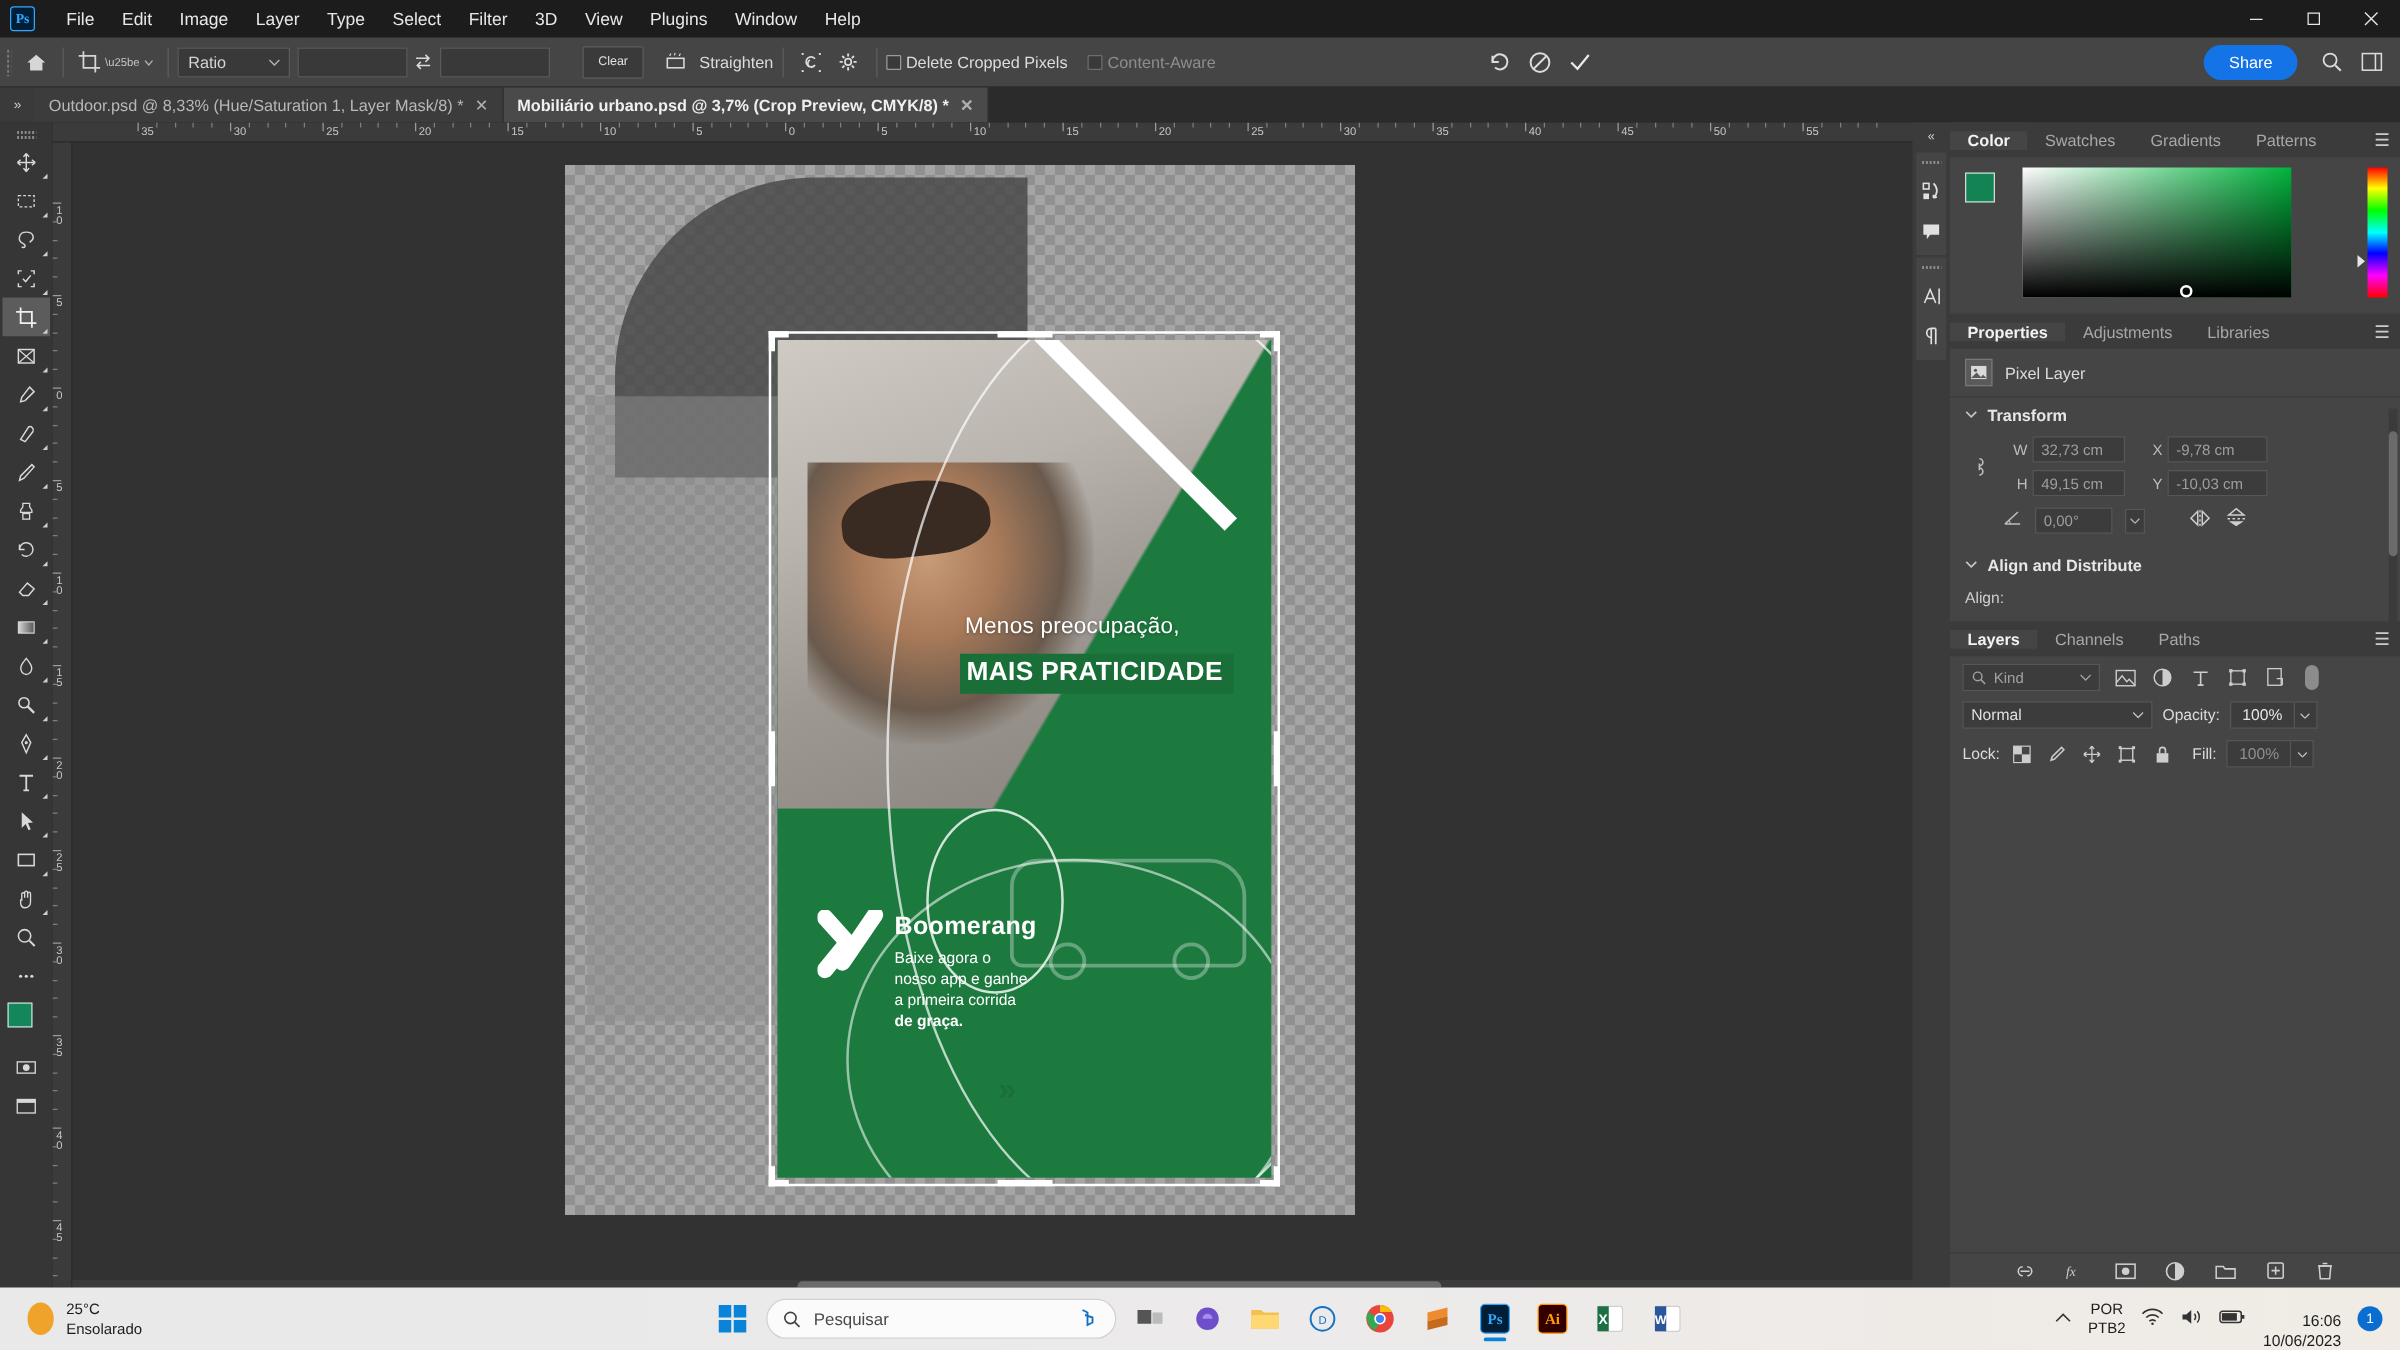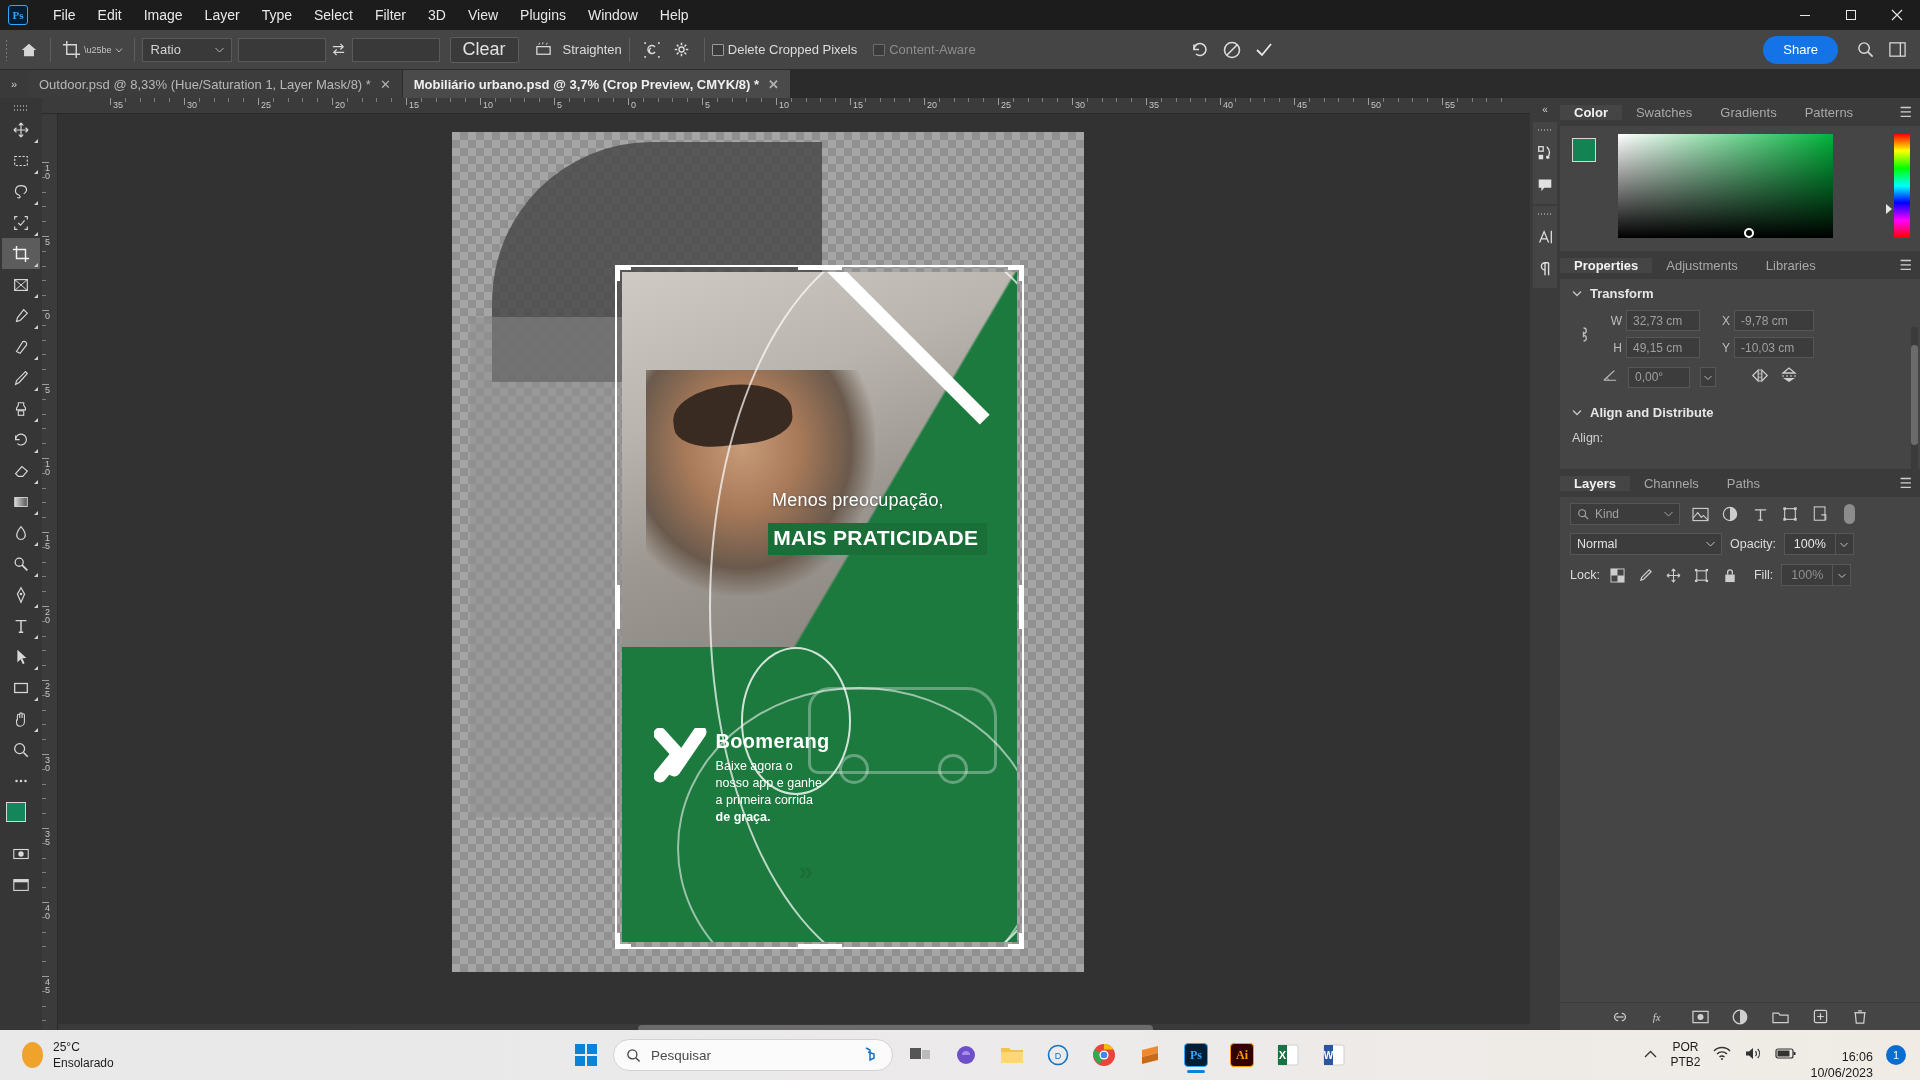--- a/index.html
+++ b/index.html
@@ -63,22 +63,22 @@
     font-size: 9px; color: #b6b6b6;
   }
   .opt-field {
     height: 24px; width: 88px; background: #393939;
     border: 1px solid #5a5a5a; color: #d4d4d4; font-size: 13px;
     padding: 0 6px; display: flex; align-items: center;
   }
   .swap-btn { width: 26px; height: 26px; display: flex; align-items:center; justify-content:center; color:#d9d9d9; }
   .clear-btn {
     height: 26px; background: #3a3a3a; border: 1px solid #5c5c5c;
-    color: #e0e0e0; font-size: 18px; padding: 0 12px;
-    display: flex; align-items: center; border-radius: 2px;
+    color: #e0e0e0; font-size: 10px; padding: 0 12px;
+    display: flex; align-items: center; border-radius: 2px; margin-left: 16px;
   }
   .icon-btn { width: 30px; height: 28px; display:flex; align-items:center; justify-content:center; color:#dcdcdc; }
   .opt-label { color: #dcdcdc; font-size: 13px; margin-left: 4px; }
   .opt-label.dim { color: #8d8d8d; }
   .cb {
     width: 12px; height: 12px; border: 1px solid #9a9a9a; background: #3a3a3a;
     border-radius: 1px; display: inline-block;
   }
   .cb.dim { border-color: #6d6d6d; }
   .opt-right { margin-left: auto; display: flex; align-items: center; gap: 2px; padding-right: 8px; }
@@ -1209,20 +1209,30 @@
       <div class="cp-hue"></div>
     </div>
 
     <div class="panel-tabs">
       <div class="ptab active">Properties</div>
       <div class="ptab">Adjustments</div>
       <div class="ptab">Libraries</div>
       <div class="ptab-menu">☰</div>
     </div>
     <div style="position:relative;">
+      <div class="prop-row">
+        <div class="prop-thumb">
+          <svg width="14" height="14" viewBox="0 0 16 16">
+              <rect x="1" y="2" width="14" height="12" fill="#d9d9d9"></rect>
+              <circle cx="5" cy="6" r="1.5" fill="#5a5a5a"></circle>
+              <path d="M1 13 L6 8 L10 12 L12 10 L15 13 Z" fill="#5a5a5a"></path>
+            </svg>
+        </div>
+        <div class="prop-title">Pixel Layer</div>
+      </div>
       <div class="section-head">
         <span class="chev-d">
           <svg width="10" height="7" viewBox="0 0 10 7">
               <path d="M1 1.5 L5 5.5 L9 1.5" stroke="#c6c6c6" fill="none" stroke-width="1.3"></path>
             </svg>
         </span>
         <span>Transform</span>
       </div>
       <div class="tf-grid">
         <div class="link-icon">
@@ -1276,21 +1286,21 @@
             </svg>
         </span>
         <span>Align and Distribute</span>
       </div>
       <div class="align-label">Align:</div>
       <div class="prop-scroll" style="top:48px;height:170px;">
         <div style="position:absolute;left:0;top:18px;width:7px;height:100px;background:#6b6b6b;border-radius:4px;"></div>
       </div>
     </div>
 
-    <div class="panel-tabs" style="margin-top:12px">
+    <div class="panel-tabs" style="">
       <div class="ptab active">Layers</div>
       <div class="ptab">Channels</div>
       <div class="ptab">Paths</div>
       <div class="ptab-menu">☰</div>
     </div>
     <div style="flex:1;position:relative;">
       <div class="layers-toolrow">
         <div class="kind-select">
           <svg width="12" height="12" viewBox="0 0 14 14">
               <circle cx="6" cy="6" r="4" fill="none" stroke="#a2a2a2" stroke-width="1.3"></circle>

